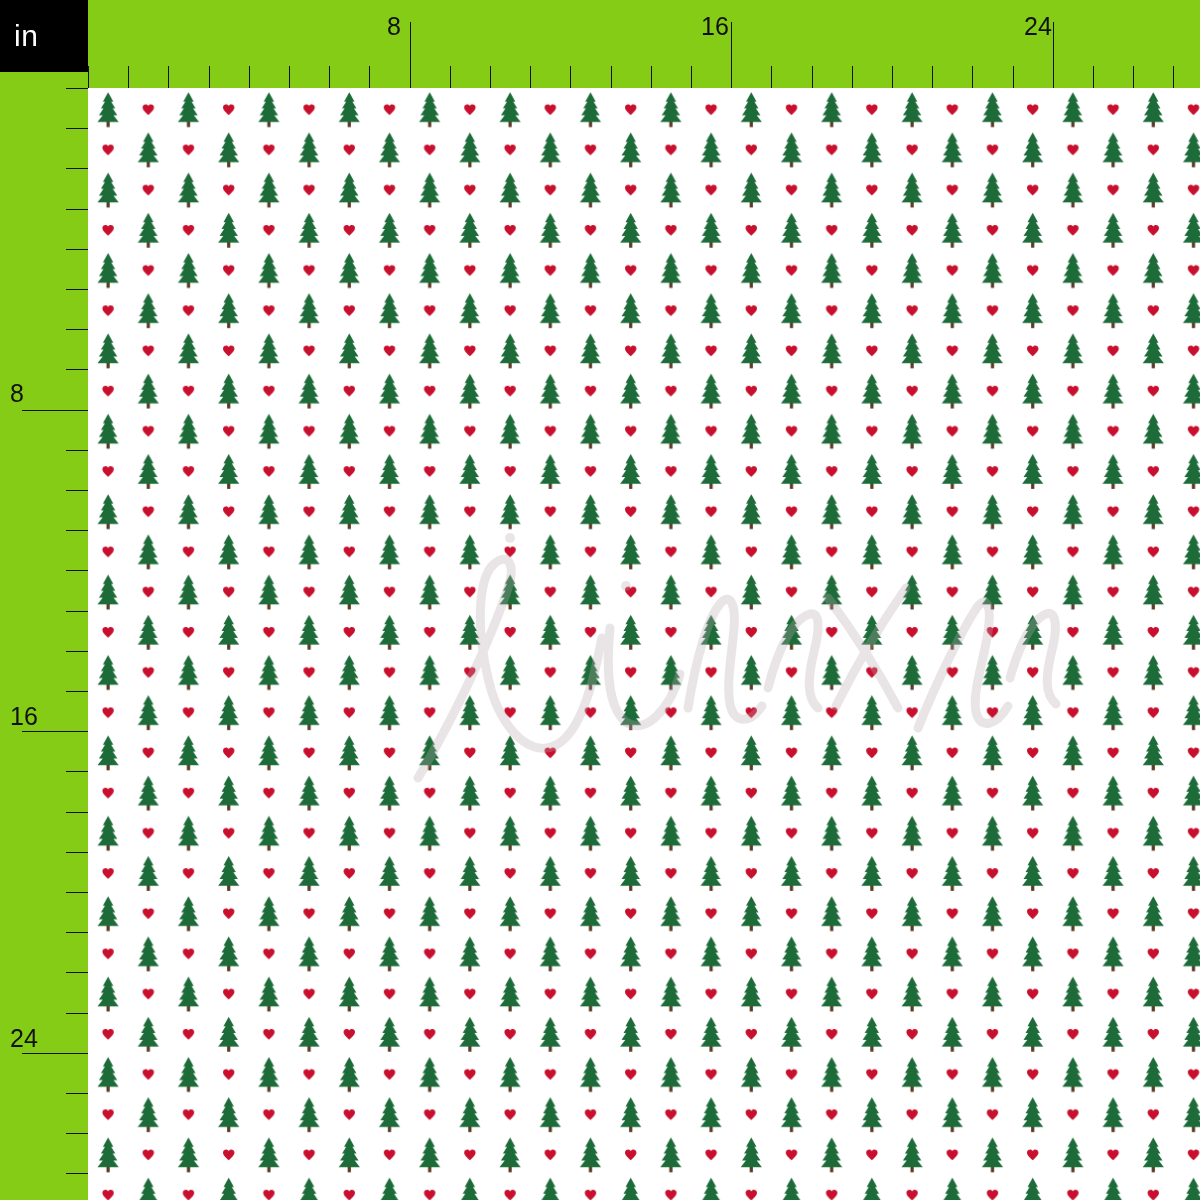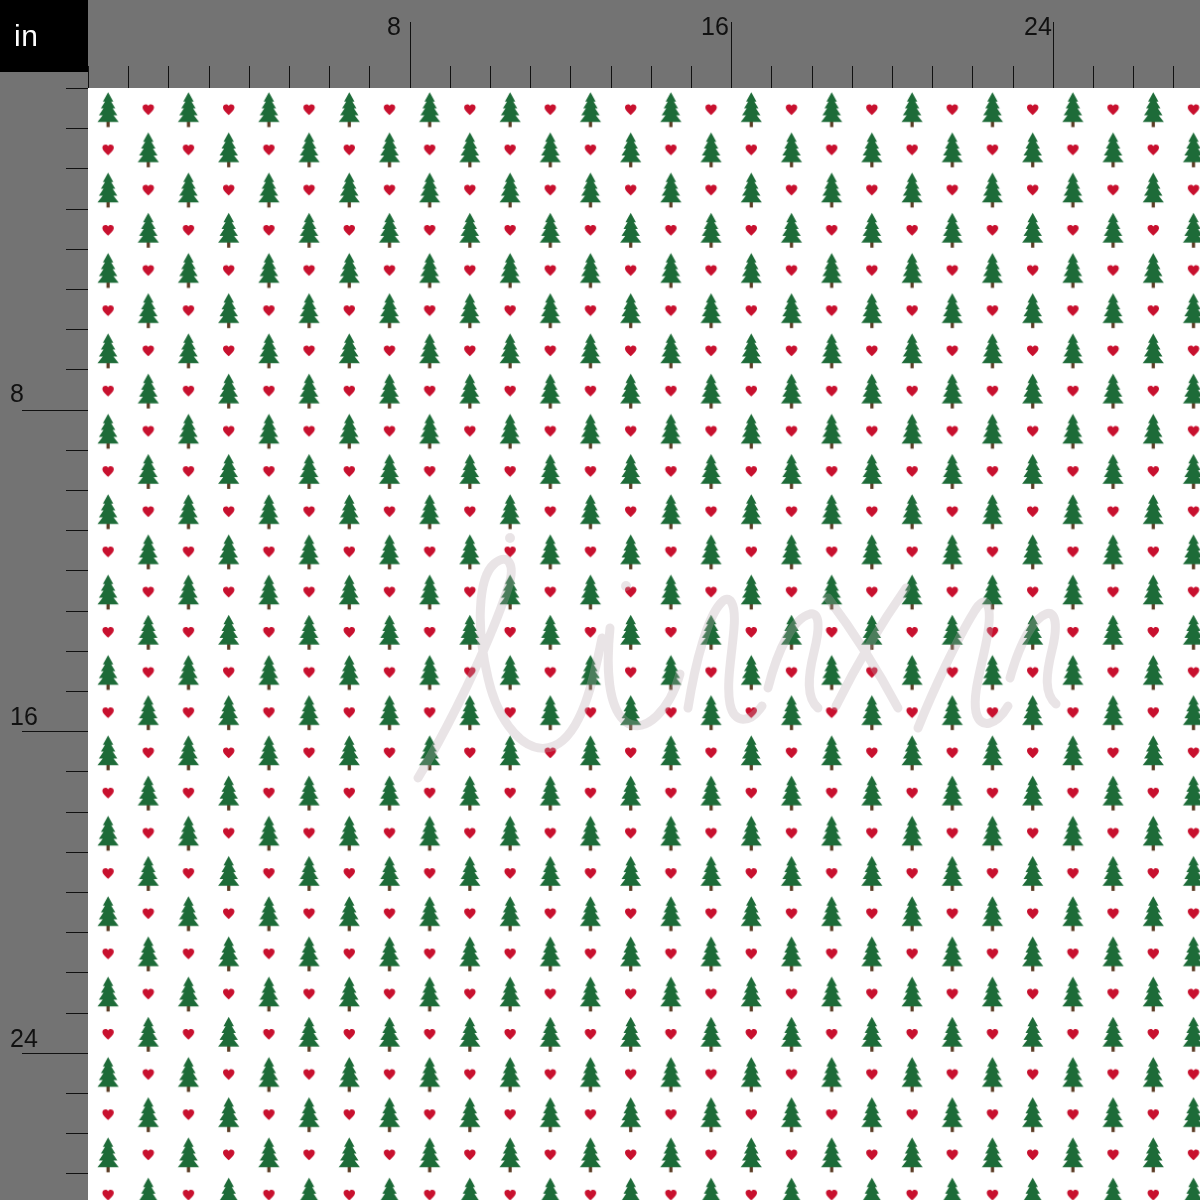--- a/index.html
+++ b/index.html
@@ -10,21 +10,21 @@
   body {
     width: 1200px;
     height: 1200px;
     font-family: "Liberation Sans", sans-serif;
     overflow: hidden;
   }
   #stage {
     position: relative;
     width: 1200px;
     height: 1200px;
-    background: #737373;
+    background: #84cc16;
     overflow: hidden;
   }
 
   
   #fabric {
     position: absolute;
     left: 88px;
     top: 88px;
     width: 1112px;
     height: 1112px;

